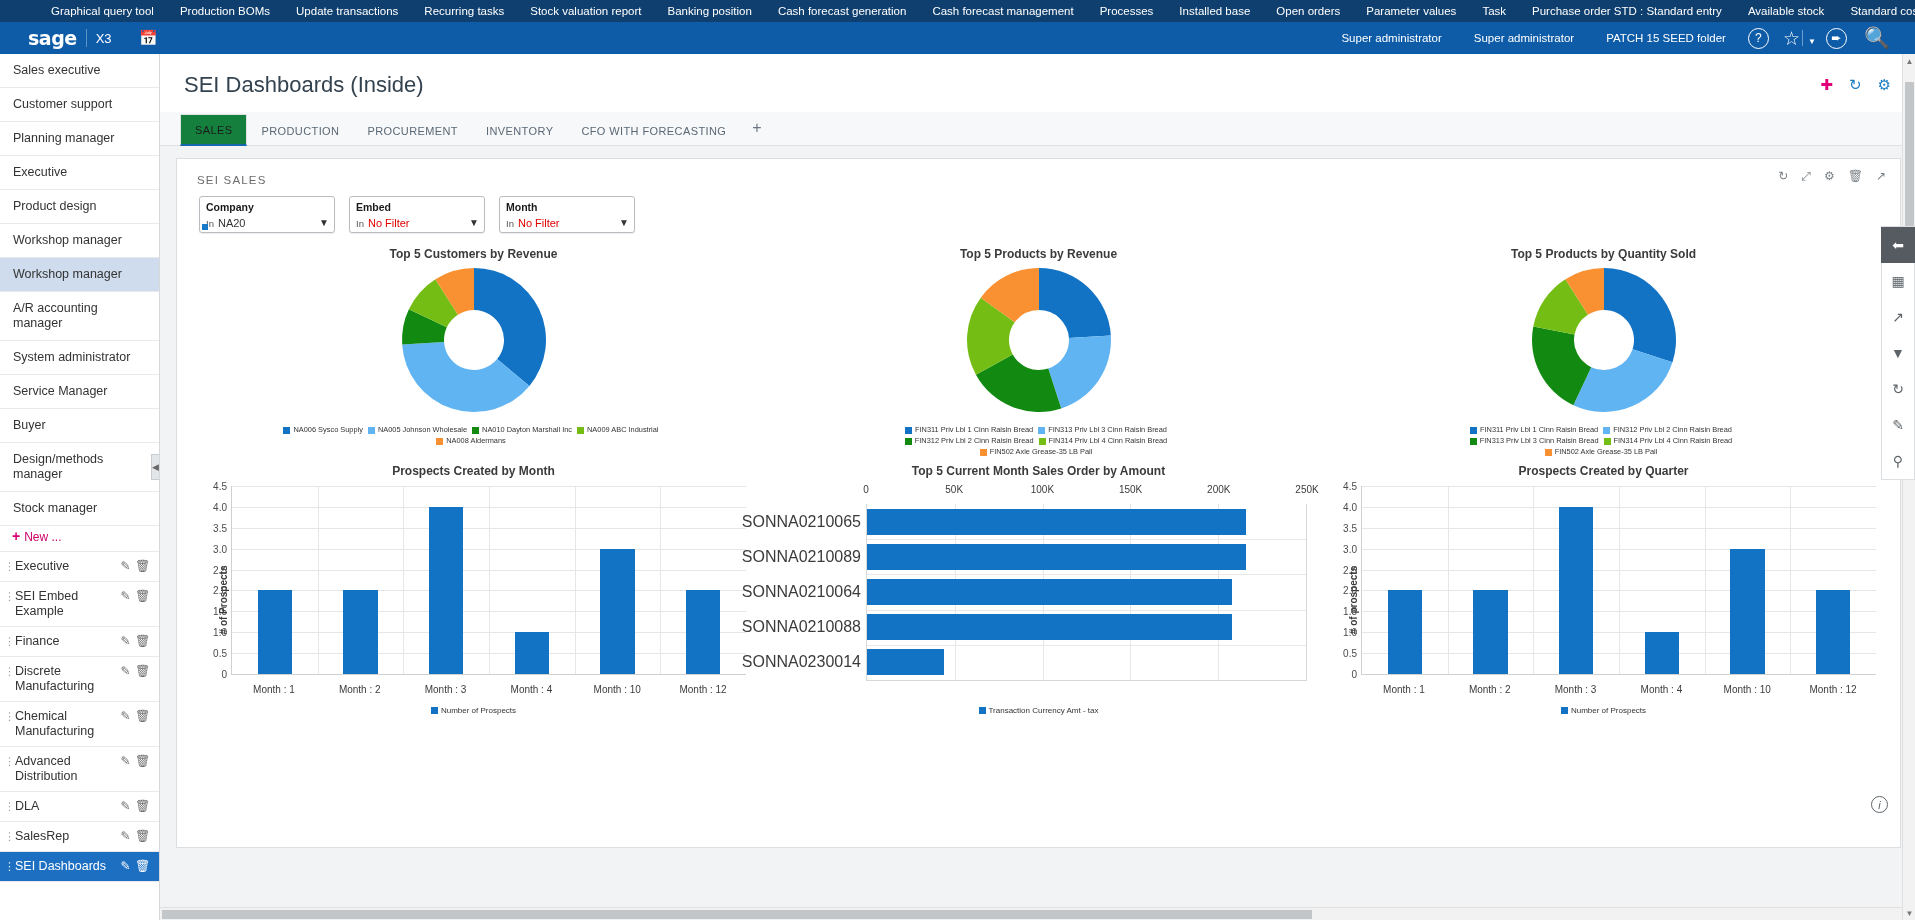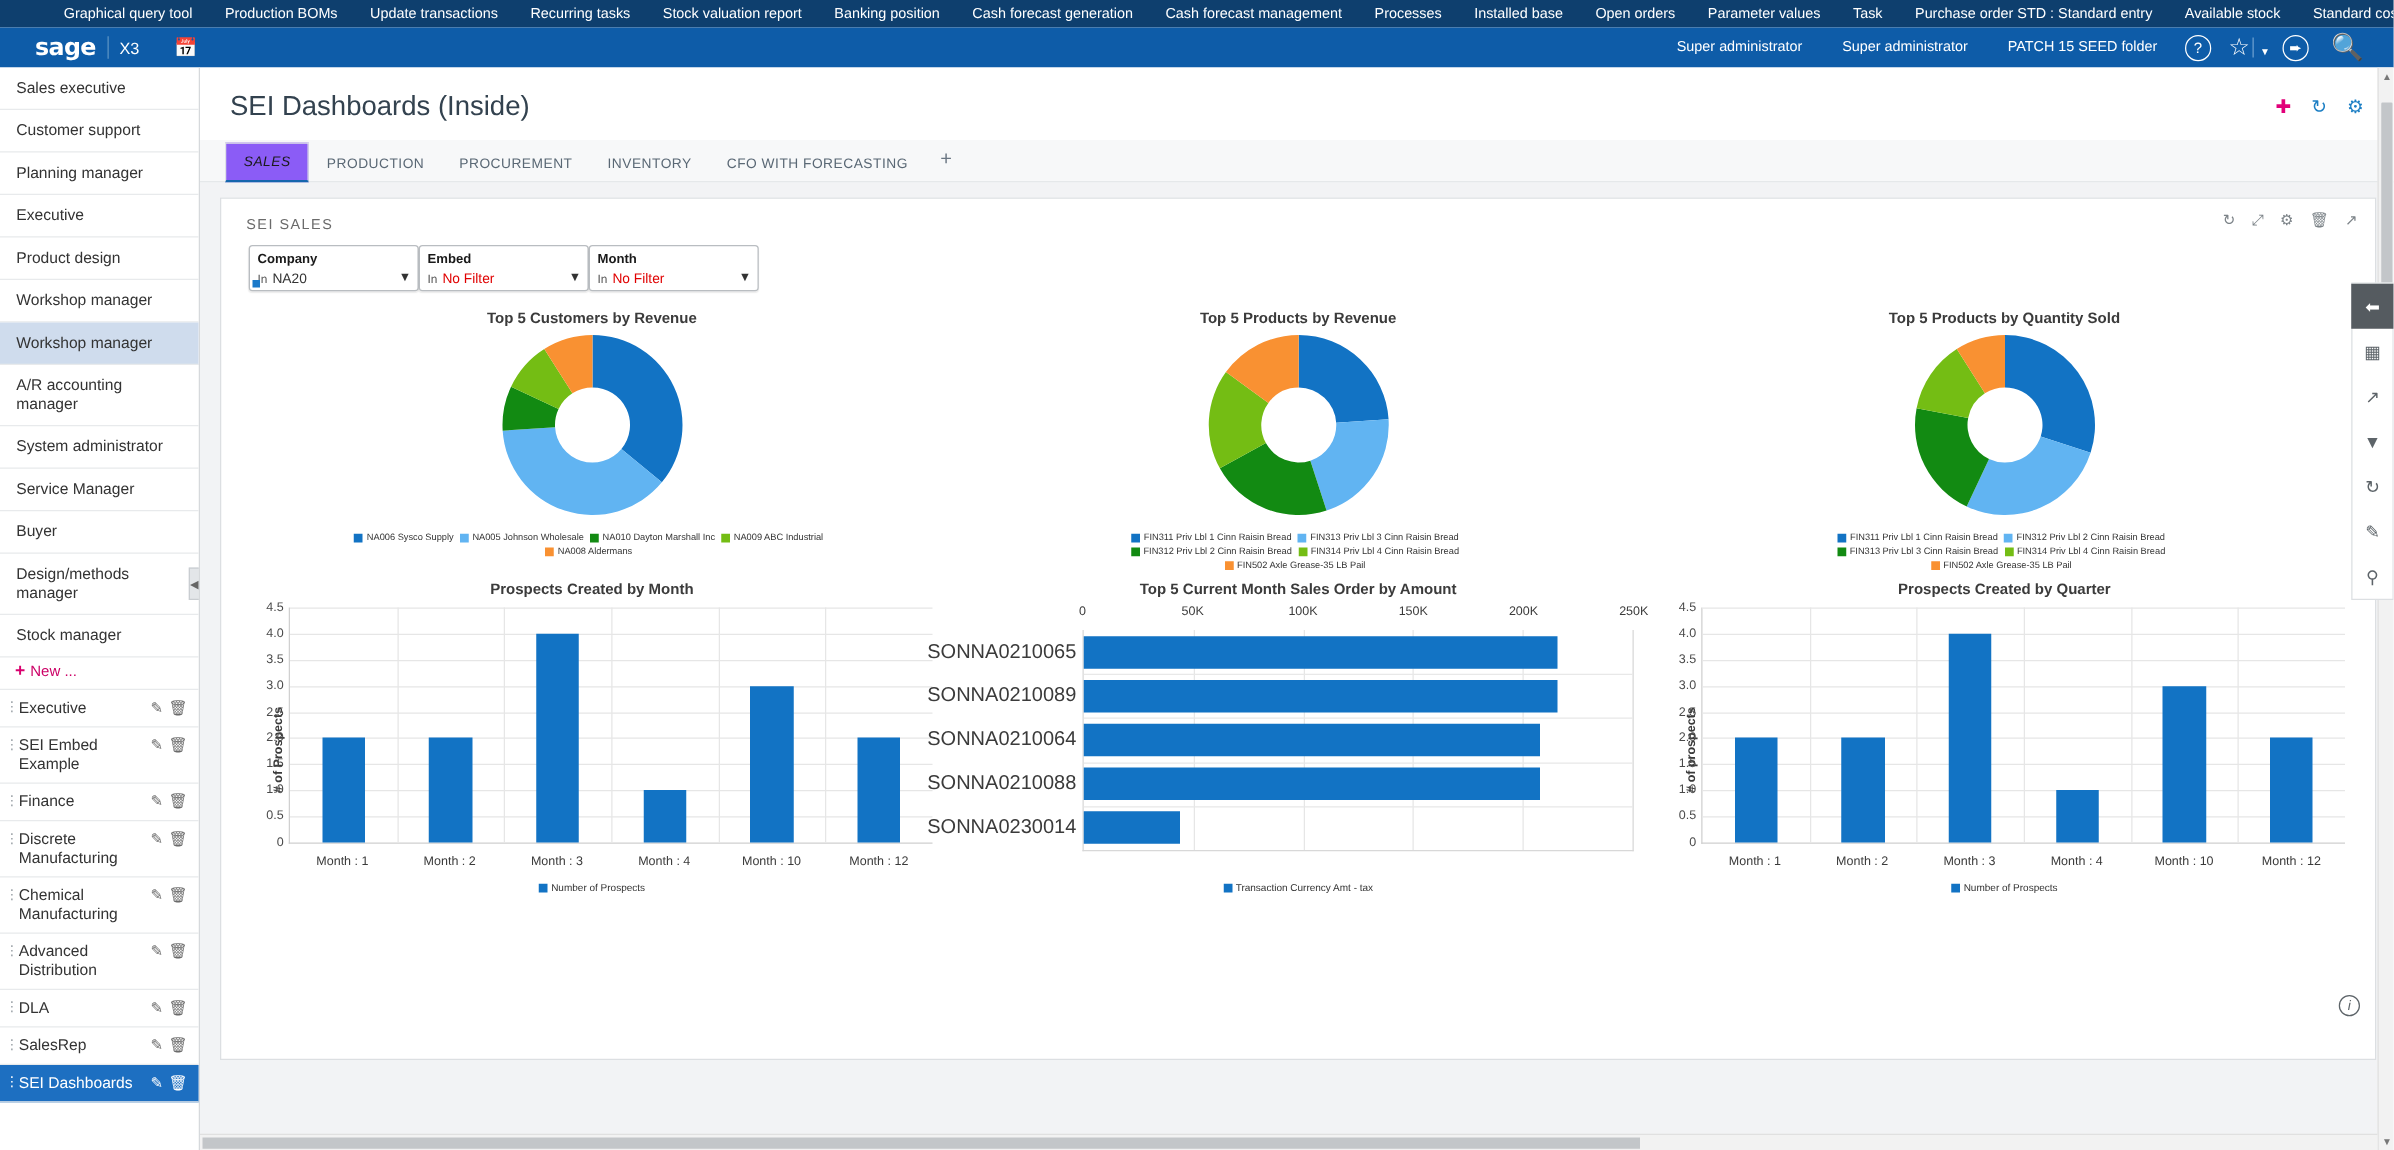--- a/index.html
+++ b/index.html
@@ -57,34 +57,34 @@
   .page-title { font-size:22px; color:#33424f; padding:18px 0 14px 24px; font-weight:400; }
   .title-actions { position:absolute; right:24px; top:22px; display:flex; gap:16px;
      color:#e2007a; font-size:15px; }
   .title-actions .ta { cursor:pointer; }
   .title-actions .ta.blue { color:#1d7fc4; }
 
   .tabs { display:flex; align-items:flex-end; border-bottom:1px solid #dfe2e5;
     background:#f7f8f9; padding-left:20px; height:34px; }
   .tab { font-size:11px; color:#5a6875; padding:9px 14px 8px 14px; letter-spacing:0.4px;
     cursor:pointer; }
-  .tab.active { background:#8b5cf6; color:#1a1a1a; border-bottom:2px solid #1566ad;
+  .tab.active { background:#15803d; color:#1a1a1a; border-bottom:2px solid #1566ad;
     border-left:1px solid #dfe2e5; border-right:1px solid #dfe2e5;
-    border-top:1px solid #dfe2e5; margin-bottom:-1px;font-style:italic; }
+    border-top:1px solid #dfe2e5; margin-bottom:-1px; }
   .tab.plus { color:#6a7683; font-size:16px; padding:4px 12px 8px 12px; }
 
   .canvas { flex:1; background:#f2f3f5; padding:12px 14px 0 16px; overflow:hidden;
     position:relative; }
   .panel { background:#fff; border:1px solid #dcdfe2; height:690px; position:relative;
     padding:10px 14px; }
   .panel-title { font-size:11.5px; color:#6b6b6b; letter-spacing:1.2px; padding:5px 0 0 6px; }
   .panel-tools { position:absolute; right:14px; top:10px; display:flex; gap:13px;
     color:#7c8388; font-size:12px; }
 
-  .filters { display:flex; padding:10px 0 0 8px; }
+  .filters { display:flex; gap:14px; padding:10px 0 0 8px; }
   .filt { width:136px; border:1px solid #b9bdc1; border-radius:3px; padding:4px 6px 3px 6px;
     background:#fff; position:relative; box-shadow:0 1px 1px rgba(0,0,0,0.08); }
   .filt .fl { font-size:10.5px; color:#1a1a1a; font-weight:bold; line-height:13px;}
   .filt .fv { font-size:11px; margin-top:3px; color:#333; }
   .filt .fv .in { color:#555; font-size:9.5px; margin-right:4px; }
   .filt .fv .val.red { color:#e00000; }
   .filt .chev { position:absolute; right:5px; bottom:4px; color:#333; font-size:10px; }
   .filt .mark { position:absolute; left:2px; bottom:2px; width:6px; height:6px; background:#1b79c9;}
 
   

